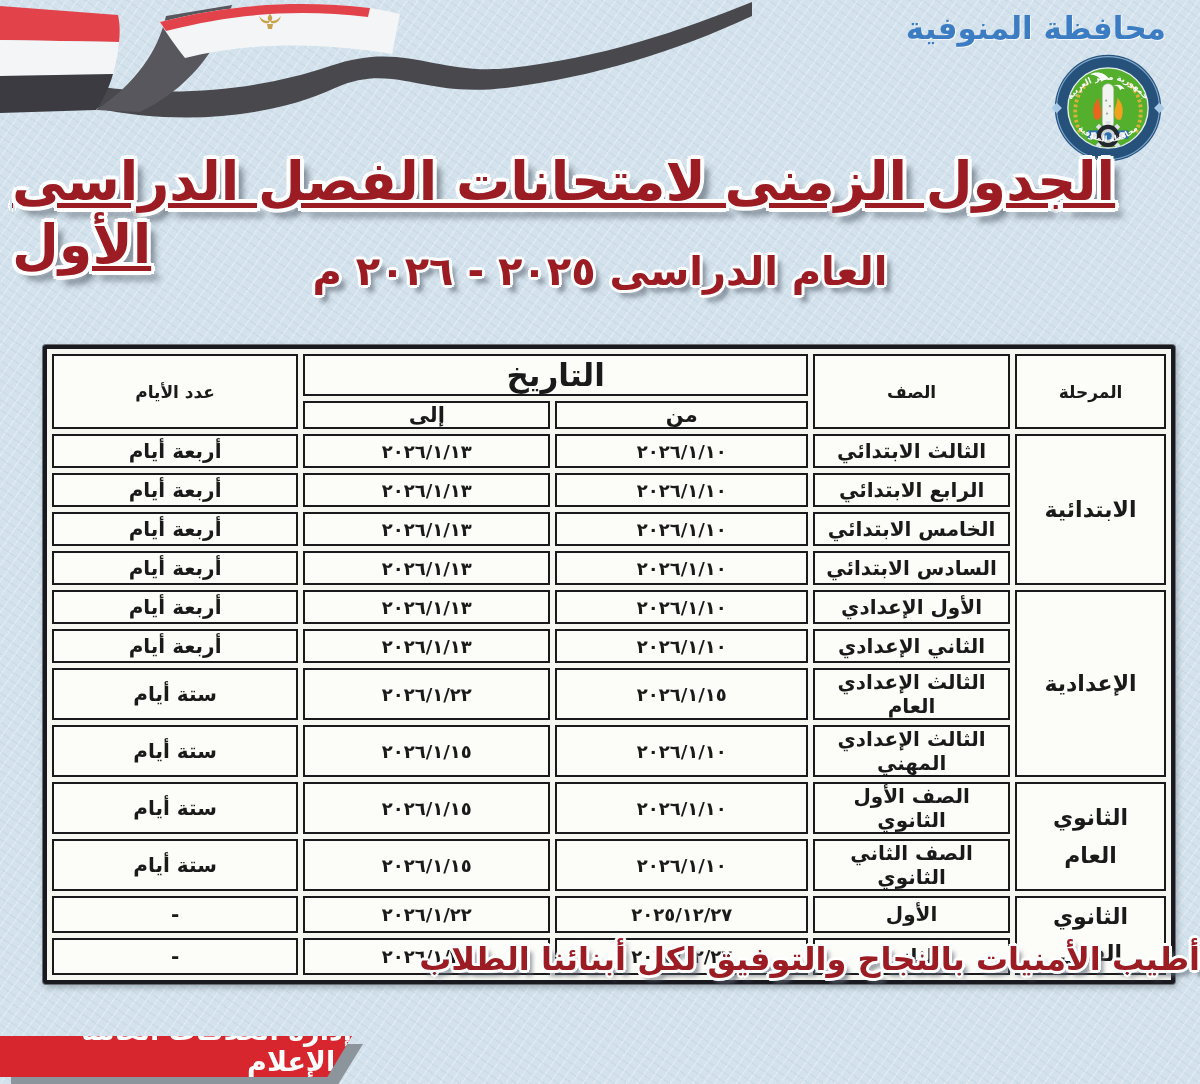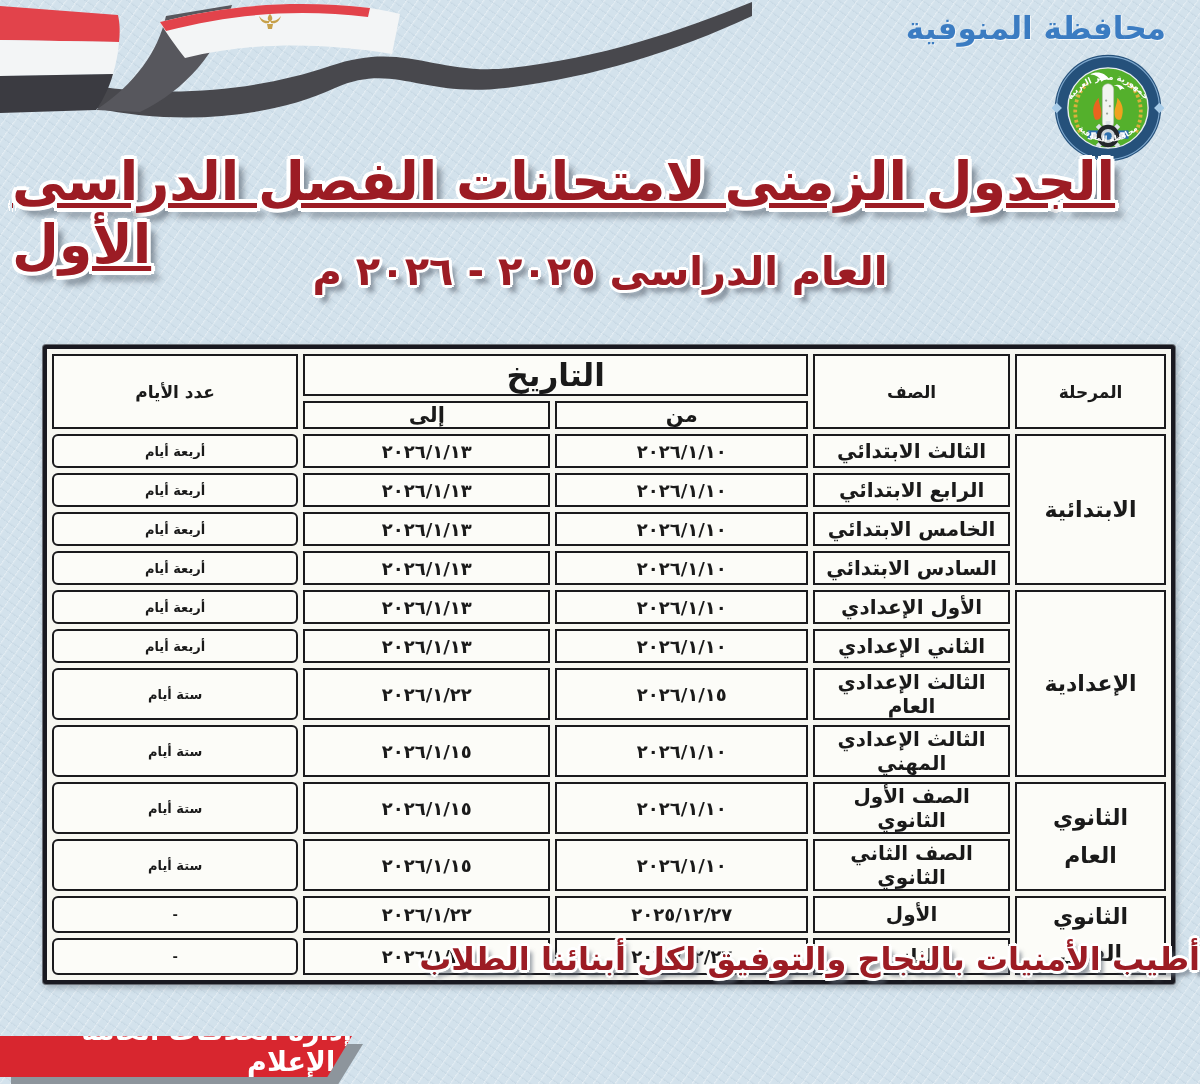--- a/index.html
+++ b/index.html
@@ -51,21 +51,21 @@
   }
   table.schedule th, table.schedule td{
     border:2px solid #1a1a1d;background:#fcfcf8;text-align:center;vertical-align:middle;
     font-weight:bold;padding:0 4px;overflow:hidden;
   }
   th.h-main{height:38px;font-size:17px;}
   th.h-span{font-size:31px;height:38px;}
   th.h-sub{height:24px;font-size:21px;}
   td.c-grade{height:30px;font-size:20px;}
   td.c-date{height:30px;font-size:18px;letter-spacing:1px;margin-top:36px;}
-  td.c-days{height:30px;font-size:13px;border-radius:6px;}
+  td.c-days{height:30px;font-size:20px;}
   td.c-stage{font-size:22px;line-height:1.7;margin-top:24px;}
   .wishes{
     position:absolute;top:940px;left:0;width:100%;text-align:right;z-index:2;
     font-size:32px;font-weight:bold;
     color:var(--title_red,#9c1c24);
     text-shadow:
       -2px -2px 0 #fff, -2px 2px 0 #fff, 2px -2px 0 #fff, 2px 2px 0 #fff,
       -3px 0 0 #fff, 3px 0 0 #fff, 0 -3px 0 #fff, 0 3px 0 #fff,
       5px 6px 4px rgba(95,105,118,0.7);
   }

